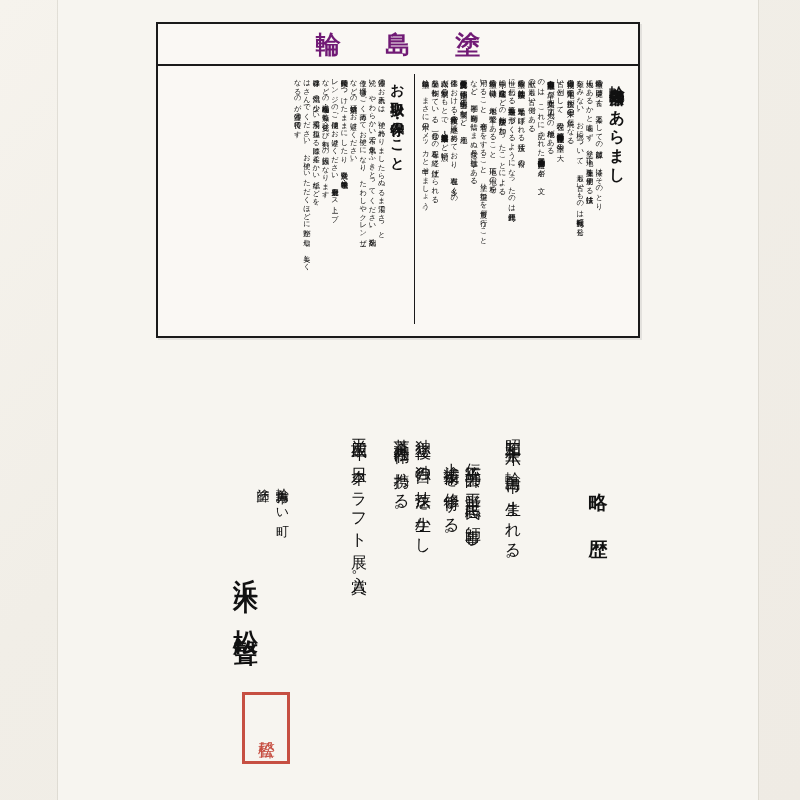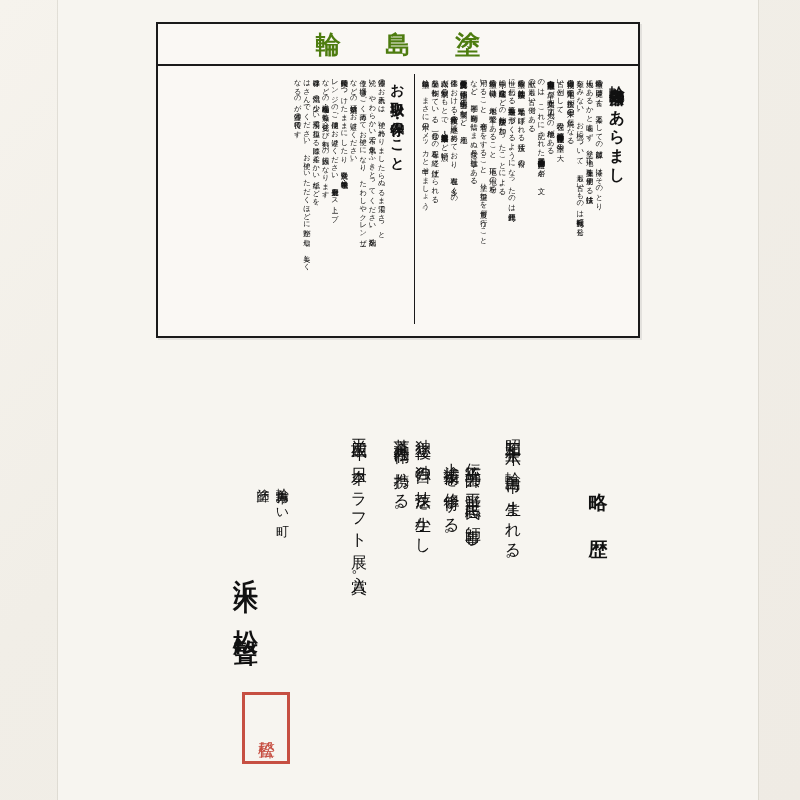--- a/index.html
+++ b/index.html
@@ -53,21 +53,21 @@
     display: flex;
     align-items: center;
     justify-content: center;
   }
   .card-title {
     font-family: "DejaVu Serif", serif;
     font-size: 25px;
     font-weight: 700;
     letter-spacing: 18px;
     text-indent: 18px;
-    color: #4d7c0f;
+    color: #701a75;
   }
   .card-body {
     position: absolute;
     left: 0;
     top: 42px;
     width: 100%;
     height: 272px;
     display: flex;
     flex-direction: row-reverse;
     padding: 8px 10px 10px 10px;

